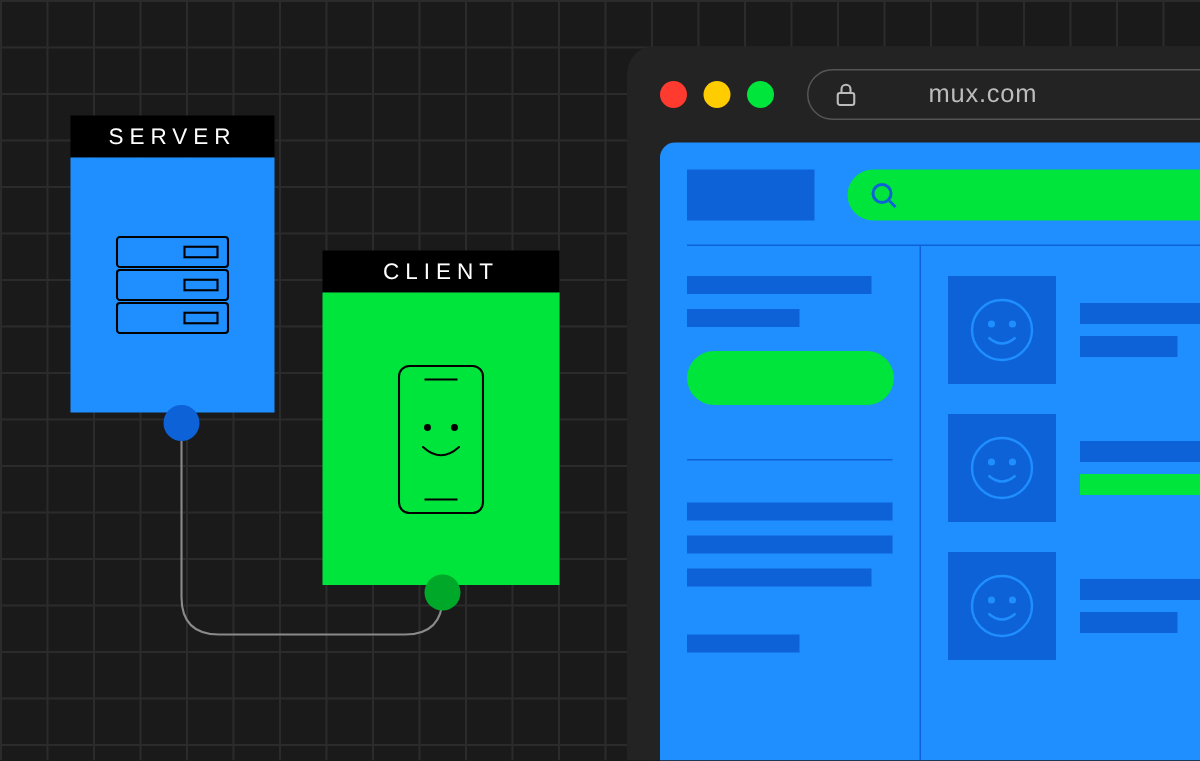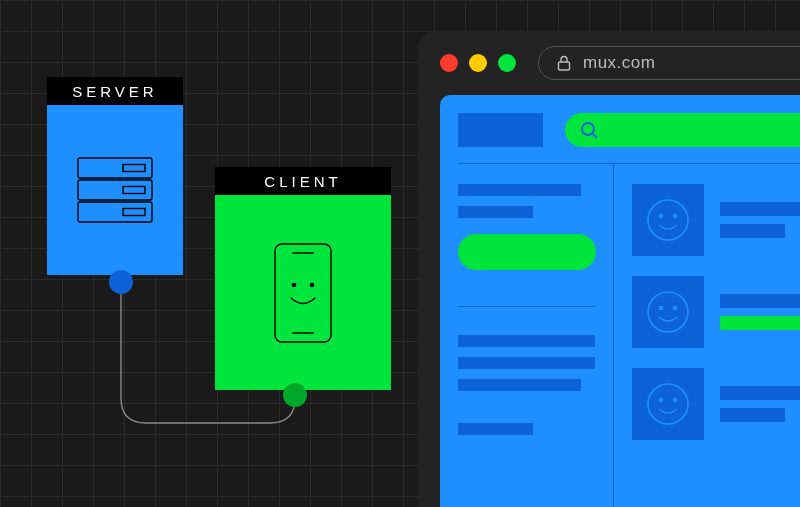--- a/index.html
+++ b/index.html
@@ -24,21 +24,21 @@
   .server-box {
     position: absolute;
     left: 47px;
     top: 77px;
     width: 136px;
   }
   .client-box {
     position: absolute;
     left: 215px;
     top: 167px;
-    width: 176px;
+    width: 158px;
   }
   .box-header {
     background: #000;
     color: #fff;
     letter-spacing: 4px;
     font-size: 15px;
     text-align: center;
     padding: 6px 0 5px;
     font-weight: 400;
   }
@@ -117,21 +117,21 @@
     height: 34px;
     border: 1px solid #555;
     border-radius: 17px;
     display: flex;
     align-items: center;
     gap: 12px;
     padding: 0 18px;
     color: #bcbcbc;
     font-size: 17px;
   }
-  .addressbar .url { letter-spacing: 0.5px; }
+  .addressbar .url { letter-spacing: 0.5px; margin-left: 36px; }
   .viewport {
     background: #1f8eff;
     margin: 0 0 0 22px;
     border-radius: 10px 0 0 0;
     height: 100%;
     padding: 18px 0 0 18px;
     position: relative;
   }
   .topbar {
     display: flex;

